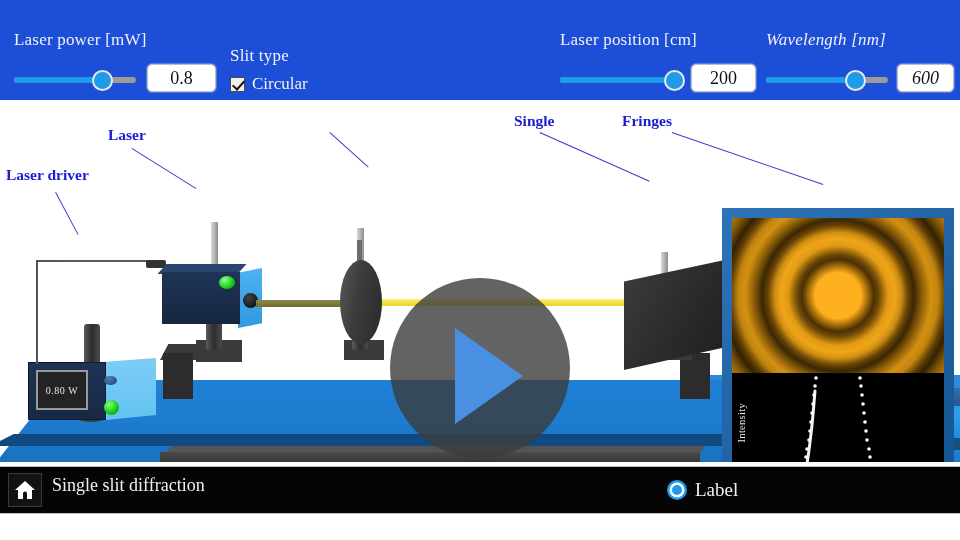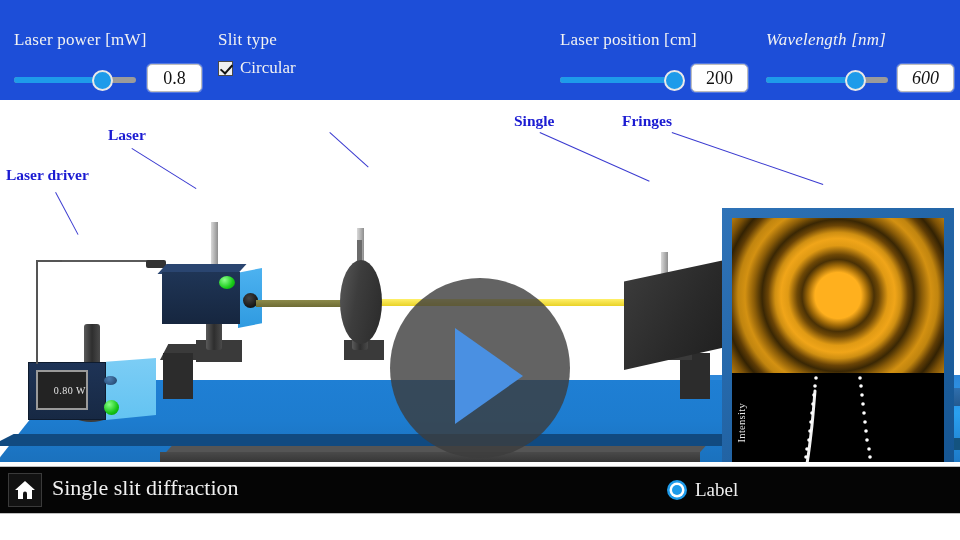--- a/index.html
+++ b/index.html
@@ -55,21 +55,21 @@
   .postbase{position:absolute;width:46px;height:24px;background:#3b3b3b;border-radius:50%;}
   .post{position:absolute;width:16px;background:linear-gradient(90deg,#5a5a5a,#2e2e2e,#4a4a4a);border-radius:3px;}
   .postthin{position:absolute;width:7px;background:linear-gradient(90deg,#d9d9d9,#8e8e8e);}
 
   
   .driver{position:absolute;left:28px;top:262px;width:78px;height:58px;
     background:linear-gradient(180deg,#1e3356,#172944);border:1px solid #0e1b2e;box-sizing:border-box;}
   .driverface{position:absolute;left:106px;top:258px;width:50px;height:62px;
     background:linear-gradient(180deg,#7ccdf5,#63c3f2);clip-path:polygon(0% 6%,100% 0%,100% 92%,0% 100%);}
   .dscreen{position:absolute;left:36px;top:270px;width:52px;height:40px;background:#232323;
-    border:2px solid #9a9a9a;box-sizing:border-box;display:flex;align-items:center;justify-content:flex-end;}
+    border:2px solid #9a9a9a;box-sizing:border-box;display:flex;align-items:center;justify-content:center;}
   .dscreen span{color:#e6e6e6;font-size:10px;font-family:"Liberation Serif",serif;letter-spacing:.5px;}
   .led-green{position:absolute;left:104px;top:300px;width:15px;height:15px;border-radius:50%;
     background:radial-gradient(circle at 35% 30%,#86ff86,#14c414 60%,#0a8a0a);}
   .knob{position:absolute;left:104px;top:276px;width:13px;height:9px;border-radius:50%;
     background:radial-gradient(circle at 40% 30%,#4d7fb3,#1d3d63);}
   .cable{position:absolute;border-left:2px solid #555;border-top:2px solid #555;}
 
   
   .laserbody{position:absolute;left:162px;top:172px;width:78px;height:52px;
     background:linear-gradient(180deg,#1f3556,#16263f);}
@@ -129,61 +129,61 @@
   .playbtn{position:absolute;left:390px;top:178px;width:180px;height:180px;border-radius:50%;
     background:rgba(60,60,60,.80);}
   .playtri{position:absolute;left:455px;top:228px;width:0;height:0;
     border-left:68px solid #4a90e2;border-top:48px solid transparent;border-bottom:48px solid transparent;}
 
   
   .botbar{position:absolute;left:0;top:466px;width:960px;height:48px;background:#050505;
     border-top:1px solid #bfbfbf;border-bottom:1px solid #bfbfbf;box-sizing:border-box;}
   .homebtn{position:absolute;left:8px;top:6px;width:34px;height:34px;background:#121212;
     border:1px solid #3a3a3a;box-sizing:border-box;display:flex;align-items:center;justify-content:center;}
-  .simtitle{position:absolute;left:52px;top:8px;color:#f0f0f0;font-size:22px;text-align:right;}
+  .simtitle{position:absolute;left:52px;top:8px;color:#f0f0f0;font-size:18px;text-align:right;}
   .radio{position:absolute;left:667px;top:13px;width:20px;height:20px;border-radius:50%;
     background:#1e9bea;display:flex;align-items:center;justify-content:center;}
   .radio i{width:10px;height:10px;border-radius:50%;background:#1e9bea;
     box-shadow:0 0 0 2.5px #fff;display:block;}
   .labeltxt{position:absolute;left:695px;top:12px;color:#efefef;font-size:19px;}
 </style>
 </head>
 <body>
 
 <div id="app">
 
   <div class="ctrlbar">
 
     <div class="ctrl" style="left:14px;width:200px;">
       <div class="lbl">Laser power [mW]</div>
       <div class="sliderwrap" style="left:0;width:122px;">
         <div class="track" style="width:122px;"></div>
         <div class="fill" style="width:88px;"></div>
         <div class="thumb" style="left:78px;"></div>
       </div>
-      <div class="numbox" style="left:133px;width:55px;">0.8</div>
-    </div>
-
-    <div class="ctrl" style="left:218px;width:120px;">
+      <div class="numbox" style="left:133px;width:69px;">0.8</div>
+    </div>
+
+    <div class="ctrl" style="left:230px;width:120px;margin-top:16px;">
       <div class="lbl">Slit type</div>
       <div class="chk">
         <span class="chkbox"></span>
         <span class="ctext">Circular</span>
       </div>
     </div>
 
 
     <div class="ctrl" style="left:560px;width:190px;">
       <div class="lbl">Laser position [cm]</div>
       <div class="sliderwrap" style="left:0;width:122px;">
         <div class="track" style="width:122px;"></div>
         <div class="fill" style="width:114px;"></div>
         <div class="thumb" style="left:104px;"></div>
       </div>
-      <div class="numbox" style="left:131px;width:57px;">200</div>
+      <div class="numbox" style="left:131px;width:65px;">200</div>
     </div>
 
     <div class="ctrl" style="left:766px;width:190px;font-style:italic;">
       <div class="lbl">Wavelength [nm]</div>
       <div class="sliderwrap" style="left:0;width:122px;">
         <div class="track" style="width:122px;"></div>
         <div class="fill" style="width:89px;"></div>
         <div class="thumb" style="left:79px;"></div>
       </div>
       <div class="numbox" style="left:131px;width:57px;">600</div>

